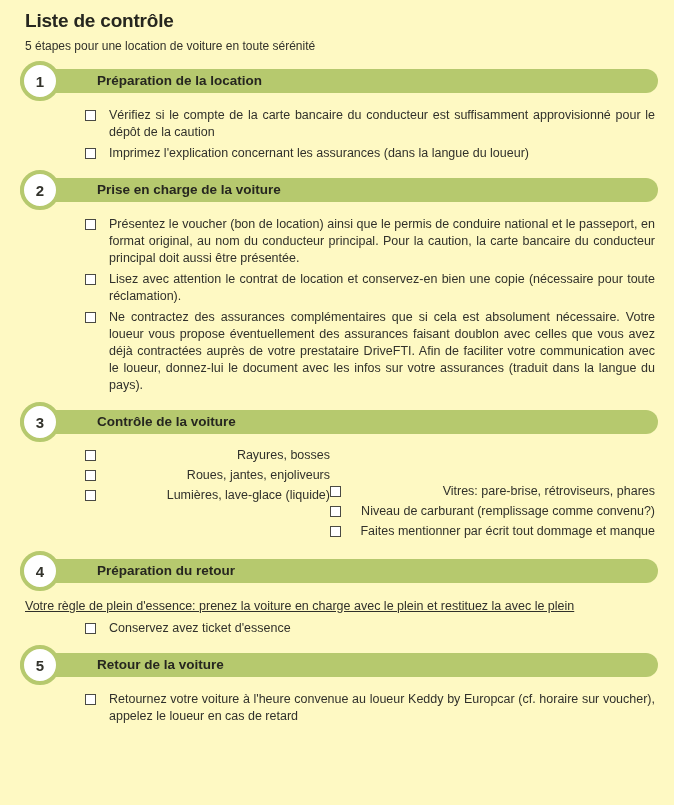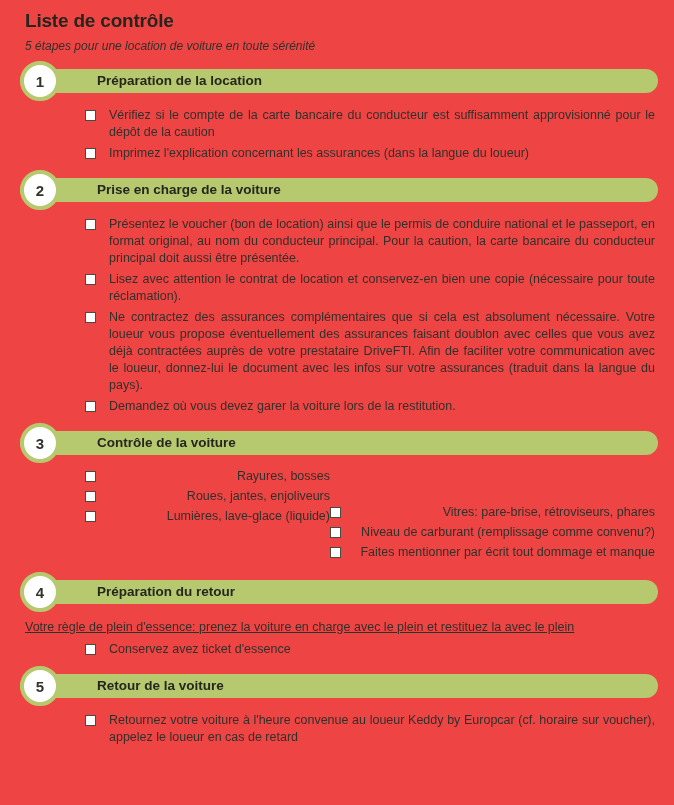--- a/index.html
+++ b/index.html
@@ -2,30 +2,30 @@
 <html><head>
 <meta charset="utf-8">
 <style>
   * { box-sizing: border-box; }
   html, body { margin: 0; padding: 0; background: #ffffff; }
   body {
     width: 674px; height: 805px;
     font-family: "Liberation Sans", sans-serif;
     color: #31312b;
   }
-  .page { position: relative; width: 674px; height: 805px; overflow: hidden; background: #ef4444; }
+  .page { position: relative; width: 674px; height: 805px; overflow: hidden; background: #fef9c3; }
 
   .page-title {
     margin: 10px 0 0 25px;
     font-size: 19px; font-weight: bold; color: #26261f;
     letter-spacing: -0.2px;
   }
   .page-subtitle {
     margin: 7px 0 0 25px;
-    font-size: 12px; color: #31312b; font-style: italic;
+    font-size: 12px; color: #31312b;
   }
 
   .section { margin: 0; }
   .section-bar {
     position: relative;
     margin: 16px 16px 0 20px;
     height: 24px;
     background: #b6c96e;
     border-radius: 12px;
   }
@@ -112,24 +112,20 @@
         <span class="item-text">Présentez le voucher (bon de location) ainsi que le permis de conduire national et le passeport, en format original, au nom du conducteur principal. Pour la caution, la carte bancaire du conducteur principal doit aussi être présentée.</span>
       </li>
       <li class="item">
         <span class="checkbox"></span>
         <span class="item-text">Lisez avec attention le contrat de location et conservez-en bien une copie (nécessaire pour toute réclamation).</span>
       </li>
       <li class="item">
         <span class="checkbox"></span>
         <span class="item-text">Ne contractez des assurances complémentaires que si cela est absolument nécessaire. Votre loueur vous propose éventuellement des assurances faisant doublon avec celles que vous avez déjà contractées auprès de votre prestataire DriveFTI. Afin de faciliter votre communication avec le loueur, donnez-lui le document avec les infos sur votre assurances (traduit dans la langue du pays).</span>
       </li>
-      <li class="item">
-        <span class="checkbox"></span>
-        <span class="item-text">Demandez où vous devez garer la voiture lors de la restitution.</span>
-      </li>
     </ul>
   </div>
 
   <div class="section">
     <div class="section-bar">
       <span class="num-circle">
         <span>3</span>
       </span>
       <span class="bar-title">Contrôle de la voiture</span>
     </div>

